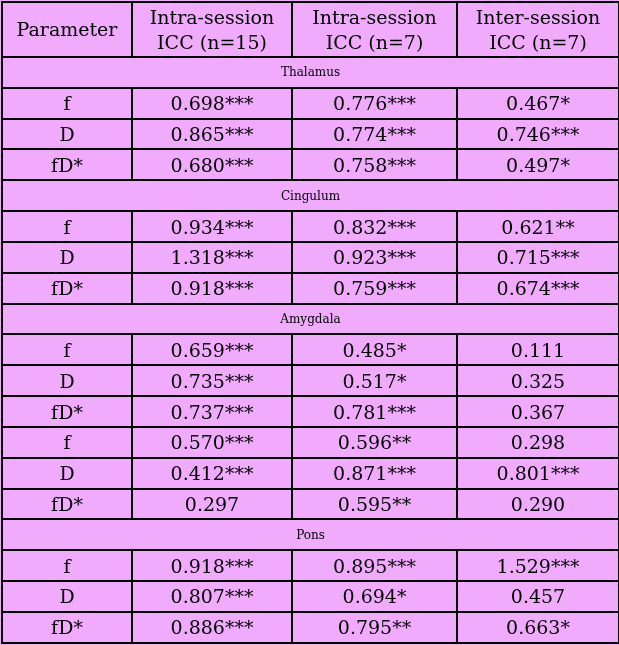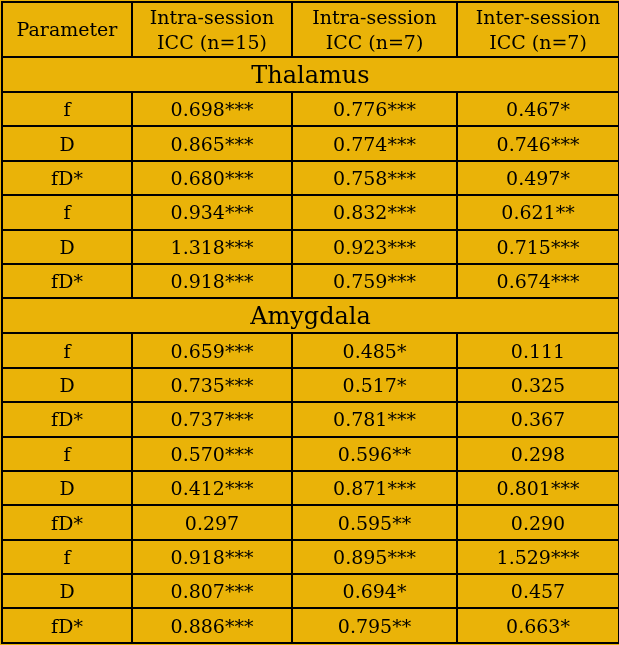--- a/index.html
+++ b/index.html
@@ -3,21 +3,21 @@
 <meta charset="utf-8">
 <style>
   html, body {
     margin: 0;
     padding: 0;
     background: #ffffff;
   }
   .page {
     width: 619px;
     height: 645px;
-    background: #eab308;
+    background: #f0abfc;
     box-sizing: border-box;
     padding: 1px;
     font-family: "DejaVu Serif", serif;
     color: #000000;
   }
   table.icc {
     border-collapse: collapse;
     table-layout: fixed;
     width: 617px;
     height: 643px;
@@ -43,21 +43,21 @@
   }
   .hline {
     display: block;
     line-height: 25px;
   }
   tr.body-row {
     height: 29.4px;
   }
   td.section {
     font-weight: bold;
-    font-size: 24px;
+    font-size: 12px;
     border-radius: 9px;
   }
   td.data, td.param-label {
     font-size: 19px;
   }
 </style>
 </head>
 <body>
 
 <div class="page">
@@ -105,20 +105,23 @@
         <td class="data">0.746***</td>
       </tr>
       <tr class="body-row">
         <td class="param param-label">fD*</td>
         <td class="data">0.680***</td>
         <td class="data">0.758***</td>
         <td class="data">0.497*</td>
       </tr>
 
       <tr class="body-row">
+        <td class="section" colspan="4">Cingulum</td>
+      </tr>
+      <tr class="body-row">
         <td class="param param-label">f</td>
         <td class="data">0.934***</td>
         <td class="data">0.832***</td>
         <td class="data">0.621**</td>
       </tr>
       <tr class="body-row">
         <td class="param param-label">D</td>
         <td class="data">1.318***</td>
         <td class="data">0.923***</td>
         <td class="data">0.715***</td>
@@ -165,20 +168,23 @@
         <td class="data">0.801***</td>
       </tr>
       <tr class="body-row">
         <td class="param param-label">fD*</td>
         <td class="data">0.297</td>
         <td class="data">0.595**</td>
         <td class="data">0.290</td>
       </tr>
 
       <tr class="body-row">
+        <td class="section" colspan="4">Pons</td>
+      </tr>
+      <tr class="body-row">
         <td class="param param-label">f</td>
         <td class="data">0.918***</td>
         <td class="data">0.895***</td>
         <td class="data">1.529***</td>
       </tr>
       <tr class="body-row">
         <td class="param param-label">D</td>
         <td class="data">0.807***</td>
         <td class="data">0.694*</td>
         <td class="data">0.457</td>

